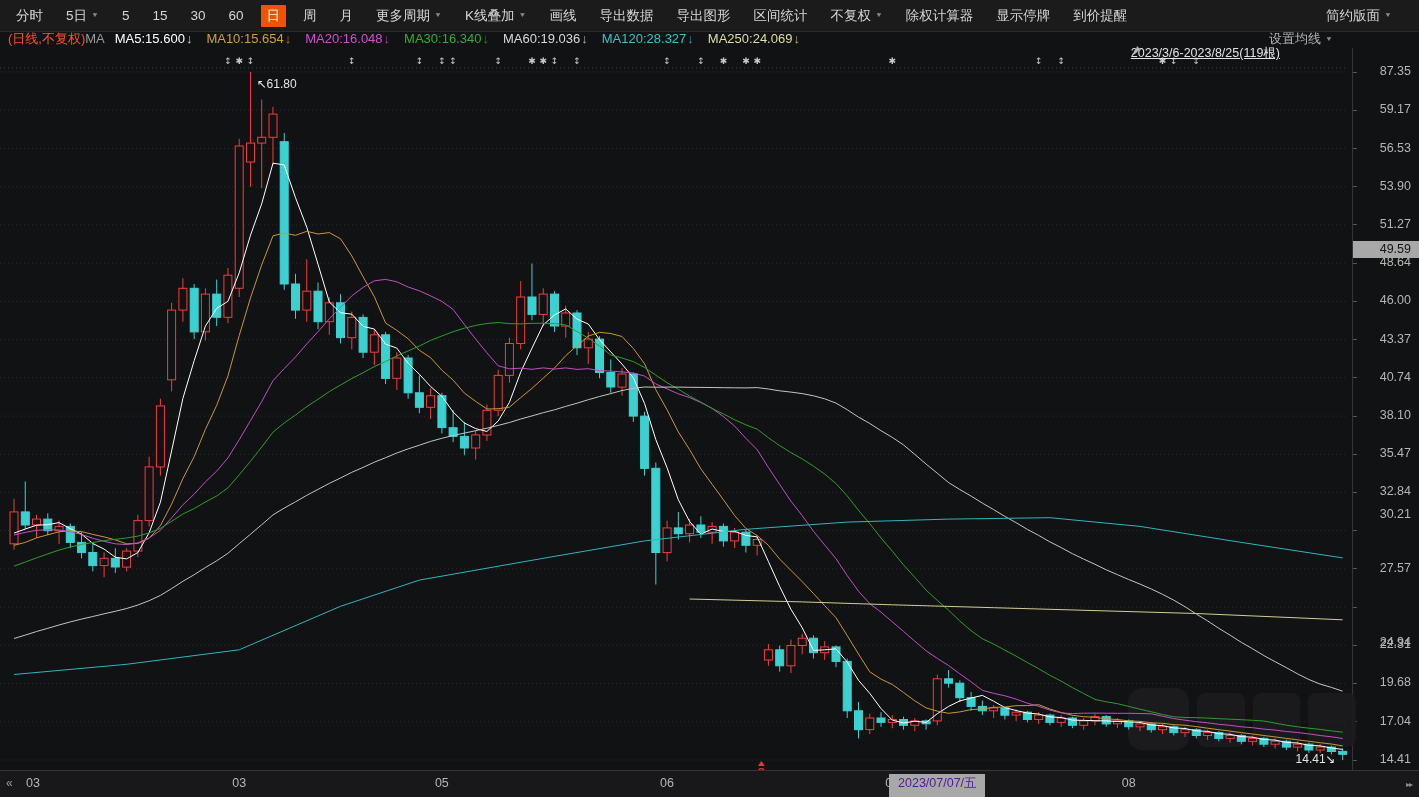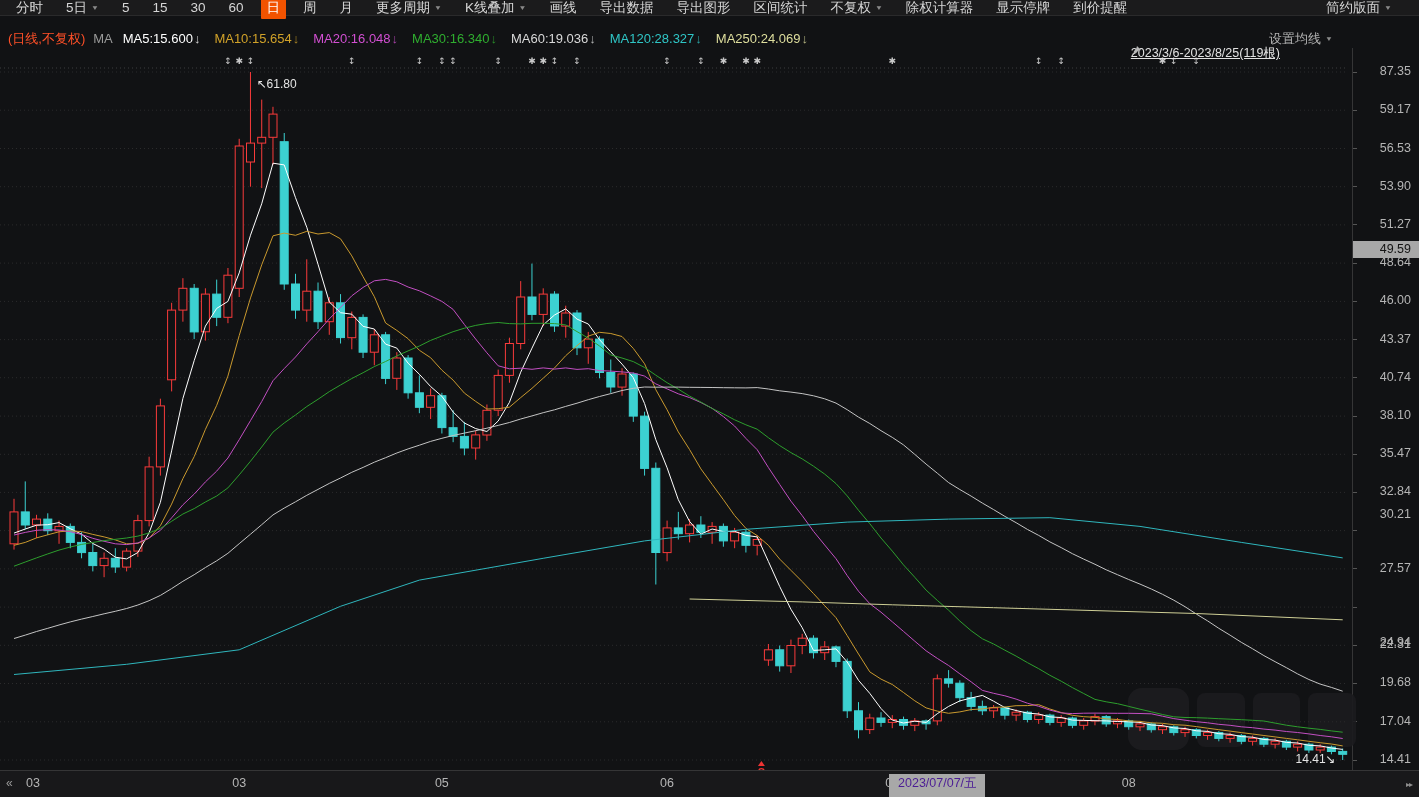--- a/index.html
+++ b/index.html
@@ -1,28 +1,28 @@
 <!DOCTYPE html>
 <html><head>
 <meta charset="utf-8">
 <style>
   html,body{margin:0;padding:0;background:#0f0f10;}
   .app{position:relative;width:1419px;height:797px;background:#111214;overflow:hidden;
        font-family:"Liberation Sans","DejaVu Sans",sans-serif;-webkit-font-smoothing:antialiased;}
   
-  .toolbar{position:absolute;left:0;top:0;width:1419px;height:16px;background:#1b1b1c;
+  .toolbar{position:absolute;left:0;top:0;width:1419px;height:32px;background:#1b1b1c;
            border-bottom:1px solid #2a2a2b;display:flex;align-items:center;padding:0 10px;box-sizing:border-box;}
   .tb-item{color:#d6d6d6;font-size:13.5px;margin-right:11px;padding:2px 6px;cursor:default;white-space:nowrap;display:flex;align-items:center;}
   .tb-item.active{background:#f25300;color:#fff;border-radius:1px;}
   .caret{font-size:8px;color:#8a8a8a;margin-left:4px;transform:scaleY(.8);}
   .tb-right{margin-left:auto;}
   
   .legend{position:absolute;left:0;top:29px;width:1419px;height:19px;display:flex;align-items:center;
           padding:0 8px;box-sizing:border-box;font-size:13px;}
-  .legend .mode{color:#ff5028;margin-right:8px;text-align:center;}
+  .legend .mode{color:#ff5028;text-align:center;}
   .legend .maprefix{color:#9a9a9a;margin-right:10px;}
   .ma-item{margin-right:14px;white-space:nowrap;}
   .ma-item .arr{opacity:.8;margin-left:1px;}
   .ma-settings{margin-left:auto;color:#b3b3b3;display:flex;align-items:center;margin-right:78px;}
   
   .chart{position:absolute;left:0;top:48px;width:1352px;height:722px;}
   .chart svg{position:absolute;left:0;top:0;z-index:2;}
   .grid{stroke:#2b2b2c;stroke-width:1;stroke-dasharray:1 3;}
   .grid2{stroke:#3d3d3e;stroke-width:1;stroke-dasharray:1 3;}
   .evt{fill:#c9c9c9;font-size:9px;text-anchor:middle;font-family:"DejaVu Sans",sans-serif;}

